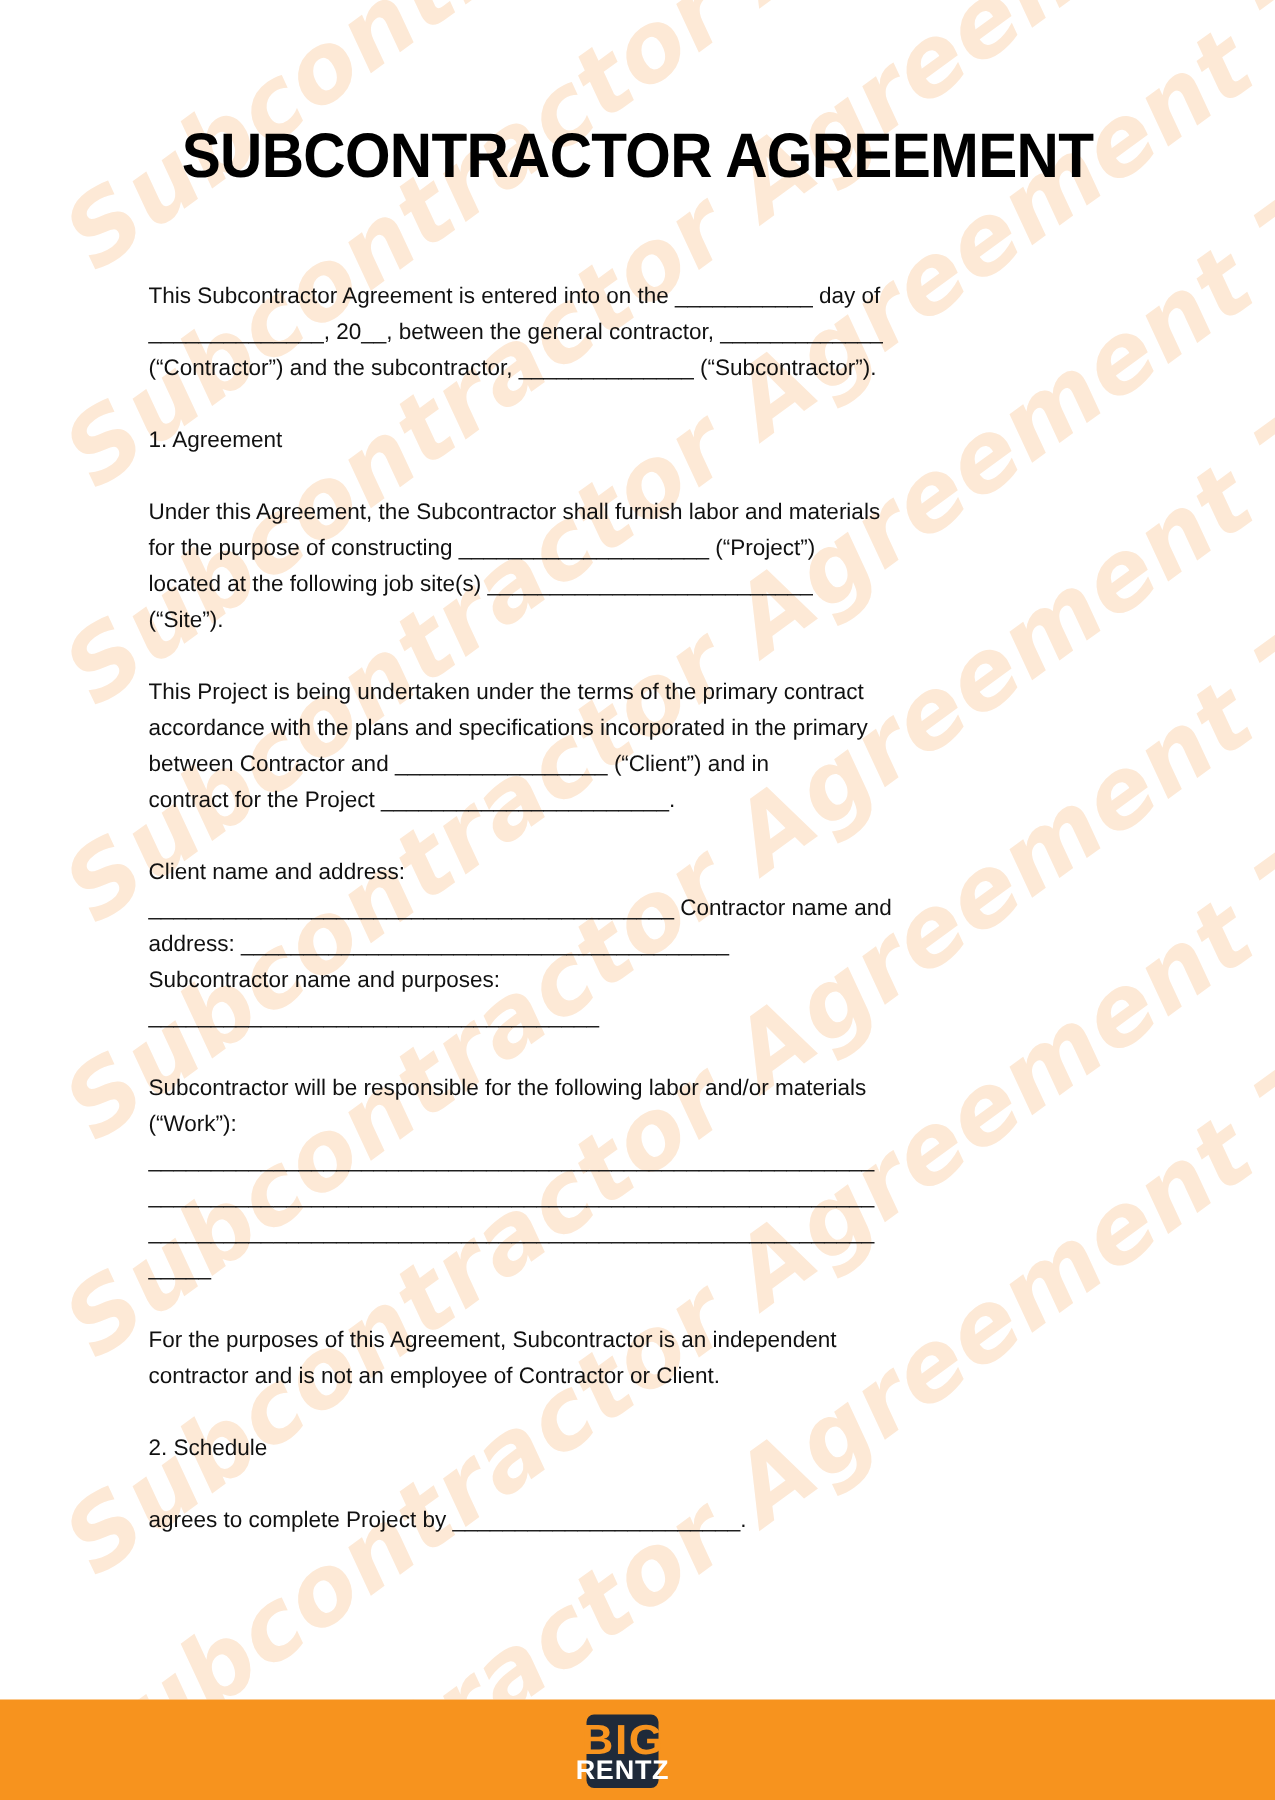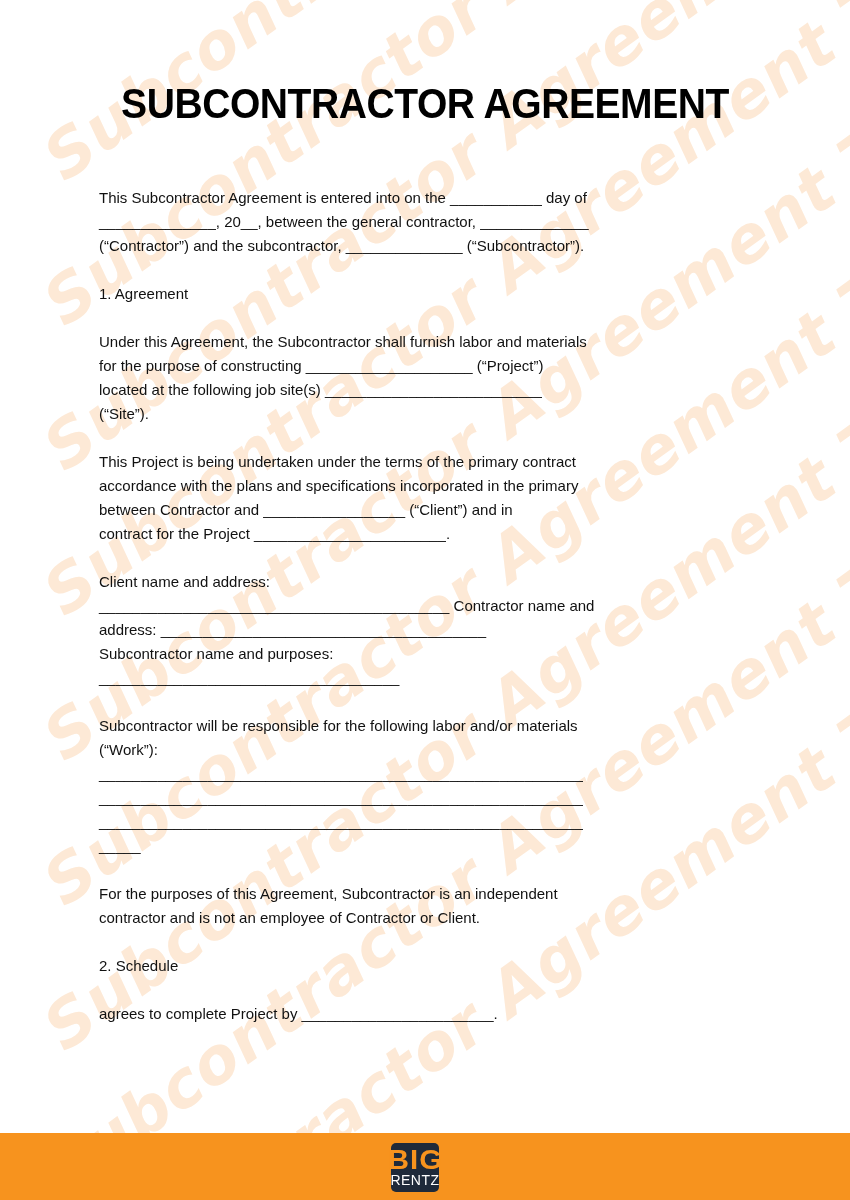--- a/index.html
+++ b/index.html
@@ -54,22 +54,22 @@
     position: absolute; left: 391px; top: 10px; width: 48px; height: 49px;
     background: #1f2a3a; border-radius: 5px;
     display: flex; flex-direction: column; align-items: center; justify-content: center;
   }
   .logo-big {
     font-family: "Liberation Sans", sans-serif; font-weight: bold;
     font-size: 28px; line-height: 26px; color: #f7931e; letter-spacing: 1px;
     transform: scaleX(1.05);
   }
   .logo-rentz {
-    font-family: "Liberation Sans", sans-serif; font-weight: normal;
-    font-size: 14px; line-height: 15px; color: #ffffff; letter-spacing: 0.5px;
+    font-family: "Liberation Sans", sans-serif; font-weight: bold;
+    font-size: 18px; line-height: 15px; color: #ffffff; letter-spacing: 0.5px;
   }
 </style>
 </head>
 <body>
 
 <div class="watermark-layer">
   <div class="wm-line" style="left:30px; top:135px;">Subcontractor Agreement Template</div>
   <div class="wm-line" style="left:30px; top:280px;">Subcontractor Agreement Template</div>
   <div class="wm-line" style="left:30px; top:425px;">Subcontractor Agreement Template</div>
   <div class="wm-line" style="left:30px; top:570px;">Subcontractor Agreement Template</div>

